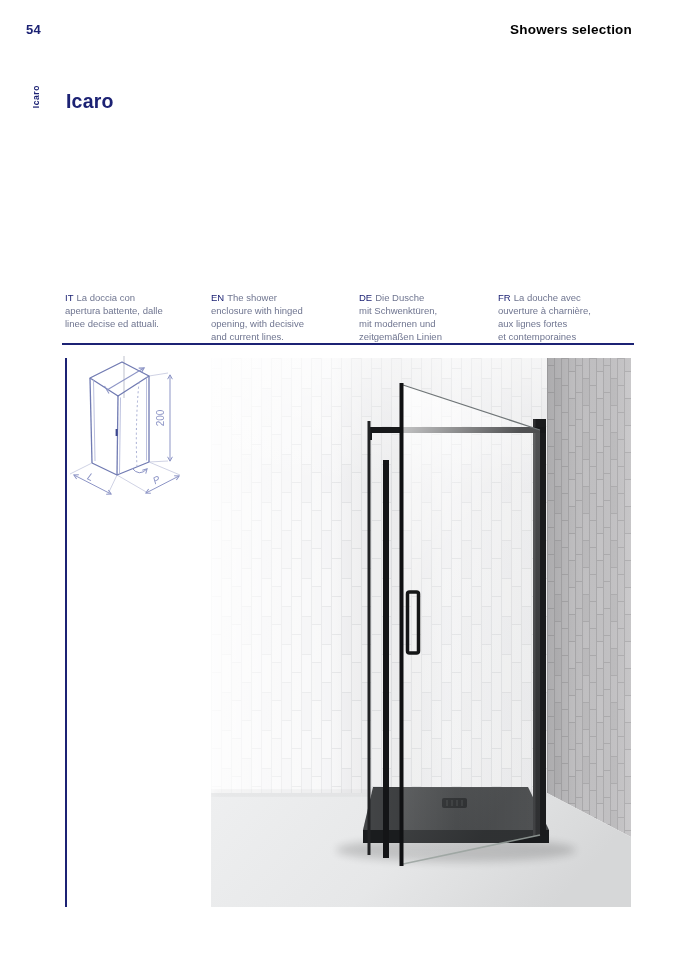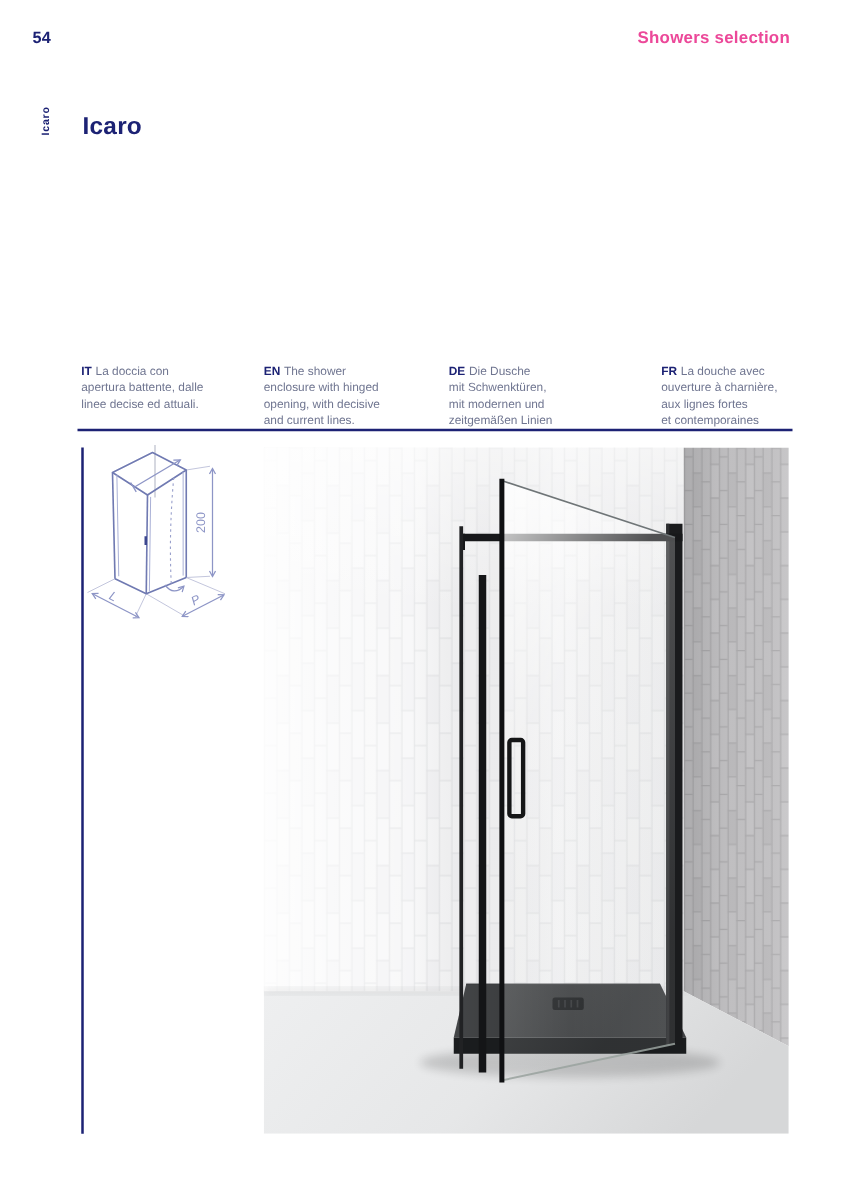--- a/index.html
+++ b/index.html
@@ -9,41 +9,41 @@
     background:#ffffff;
     font-family:"Liberation Sans", sans-serif;
     overflow:hidden;
   }
   .page-number{
     position:absolute;left:26px;top:22px;
     font-size:13px;font-weight:700;letter-spacing:.2px;color:#1c2274;text-align:center;
   }
   .header-right{
     position:absolute;right:46px;top:22px;
-    font-size:13.5px;font-weight:700;letter-spacing:.2px;color:#ec4899;
+    font-size:13.5px;font-weight:700;letter-spacing:.2px;color:#000000;
   }
   .side-label{
     position:absolute;left:31px;top:85px;
     writing-mode:vertical-rl;transform:rotate(180deg);
     font-size:8.5px;font-weight:700;letter-spacing:.6px;color:#1c2274;
   }
   .title{
     position:absolute;left:66px;top:90px;
     font-size:19.5px;font-weight:700;letter-spacing:.2px;color:#1c2274;
   }
   .desc{
     position:absolute;top:291px;
     font-size:9.5px;line-height:13px;color:#6f7590;
   }
-  .desc .code{font-weight:700;color:#1c2274;margin-right:3px;}
+  .desc .code{font-weight:400;color:#1c2274;margin-right:3px;}
   .desc .txt{white-space:pre-line;text-align:right;}
   .desc-it{left:65px;width:125px;}
   .desc-en{left:211px;width:126px;}
   .desc-de{left:359px;width:116px;}
-  .desc-fr{left:498px;width:132px;margin-left:31px;}
+  .desc-fr{left:498px;width:132px;}
   .hrule{
     position:absolute;left:62px;top:343px;width:572px;height:1.5px;
     background:#1c2274;
   }
   .vrule{
     position:absolute;left:65px;top:358px;width:1.5px;height:549px;
     background:#1c2274;
   }
   .diagram{position:absolute;left:62px;top:356px;width:130px;height:152px;}
   .photo{position:absolute;left:211px;top:358px;width:420px;height:549px;}

